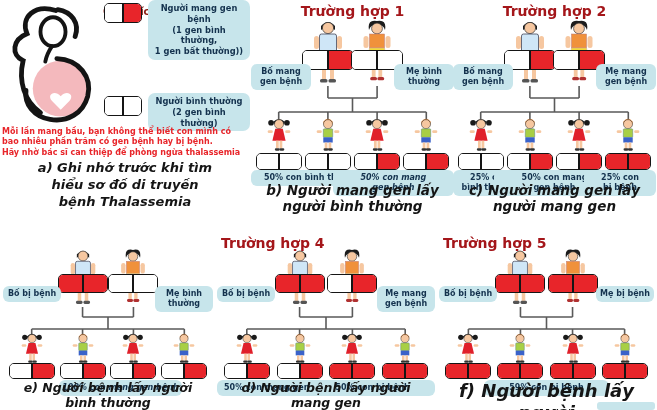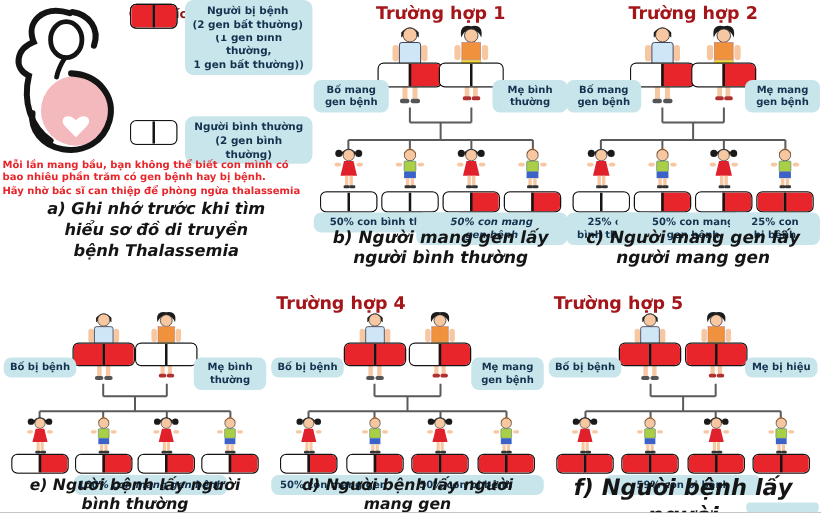--- a/index.html
+++ b/index.html
@@ -69,28 +69,20 @@
     </div>
     <div class="legend-row">
       <div class="gene-block legend-block">
           <div class="gene-half normal"></div>
           <div class="gene-half affected"></div>
         </div>
       <div class="legend-label">Người mang gen bệnh
 (1 gen bình thường,
 1 gen bất thường))</div>
     </div>
-    <div class="legend-row">
-      <div class="gene-block legend-block">
-          <div class="gene-half affected"></div>
-          <div class="gene-half affected"></div>
-        </div>
-      <div class="legend-label">Người bị bệnh
-(2 gen bất thường)</div>
-    </div>
     <p class="warning">Mỗi lần mang bầu, bạn không thể biết con mình có
 bao nhiêu phần trăm có gen bệnh hay bị bệnh.
 Hãy nhờ bác sĩ can thiệp để phòng ngừa thalassemia</p>
     <p class="caption-a">a)  Ghi nhớ trước khi tìm
 hiểu sơ đồ di truyền
 bệnh Thalassemia</p>
   </section>
 
   <div id="cases">
       <section class="case-panel" style="left: 250px; top: 2px; width: 205px; height: 230px;">
@@ -582,21 +574,21 @@
             </svg></div>
           <div class="gene-block" style="width: 50px; height: 19px; position: absolute; left: 57.46px; top: 25px;">
             <div class="gene-half affected"></div>
             <div class="gene-half affected"></div>
           </div>
           <div class="gene-block" style="width: 50px; height: 19px; position: absolute; left: 109.54px; top: 25px;">
             <div class="gene-half affected"></div>
             <div class="gene-half affected"></div>
           </div>
           <div class="tag" style="left: 1px; top: 37px; width: 58px;">Bố bị bệnh</div>
-          <div class="tag" style="left: 158px; top: 37px; width: 58px;">Mẹ bị hiệu</div>
+          <div class="tag" style="left: 158px; top: 37px; width: 58px;">Mẹ bị bệnh</div>
           <div class="figure" style="left: 17.38px; top: 84px;"><svg width="26" height="31" viewBox="0 0 26 36">
     <circle cx="4.6" cy="5" r="3" fill="#1a1a1a"></circle>
               <circle cx="21.4" cy="5" r="3" fill="#1a1a1a"></circle>
     <path d="M7,4 Q13,-2 19,4 L18,6.5 Q13,2.5 8,6.5 Z" fill="#1a1a1a"></path>
     <circle cx="13" cy="6.5" r="4.8" fill="#f6c7a0" stroke="#333" stroke-width="0.6"></circle>
     <rect x="1" y="13" width="5.5" height="3" rx="1.5" fill="#f6c7a0"></rect>
     <rect x="19.5" y="13" width="5.5" height="3" rx="1.5" fill="#f6c7a0"></rect>
     <path d="M9,11.5 H17 L20,24 H6 Z" fill="#e0202a"></path>
     <rect x="9.8" y="24" width="2.9" height="8" fill="#f6c7a0"></rect>
     <rect x="13.6" y="24" width="2.9" height="8" fill="#f6c7a0"></rect>

